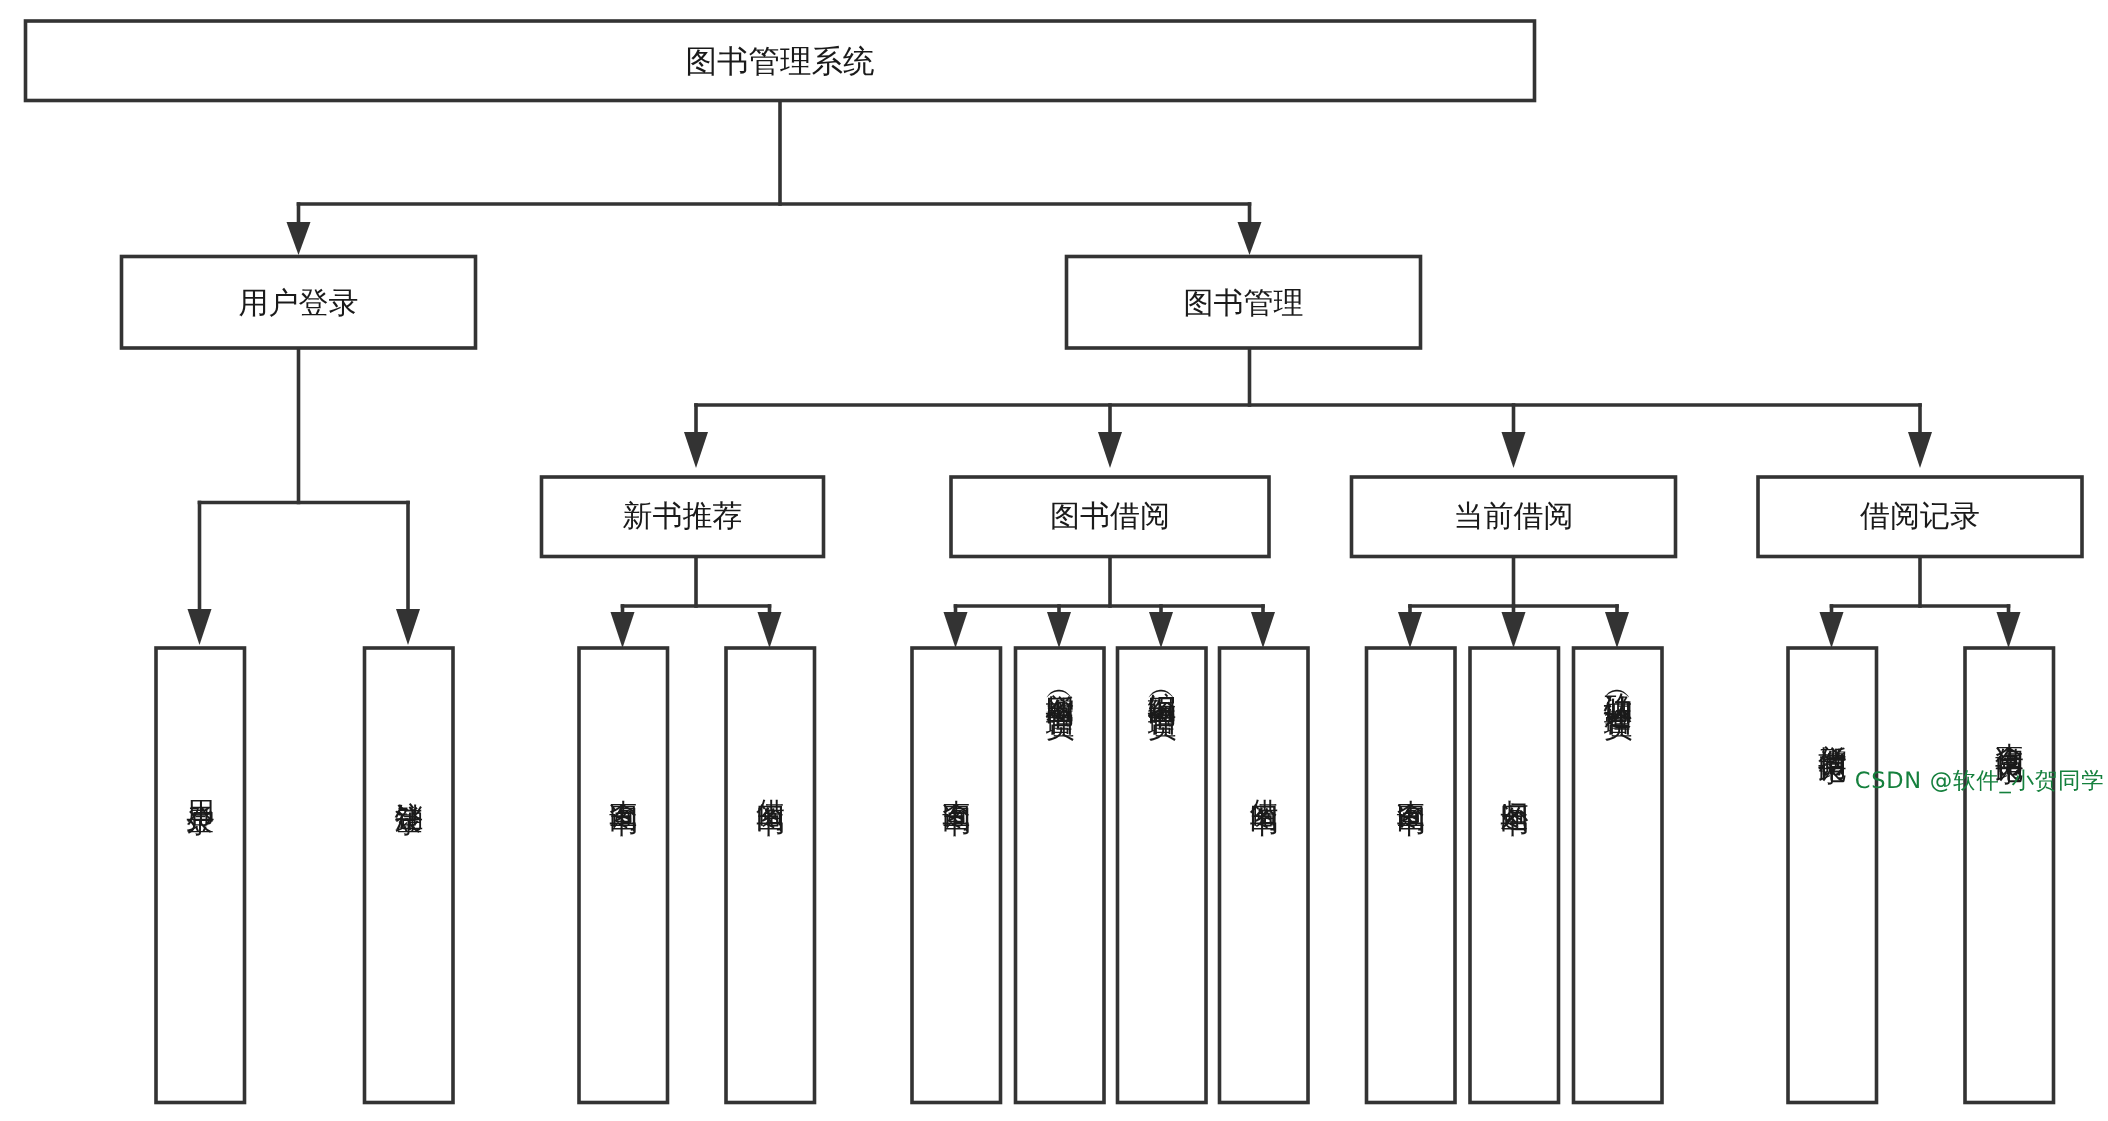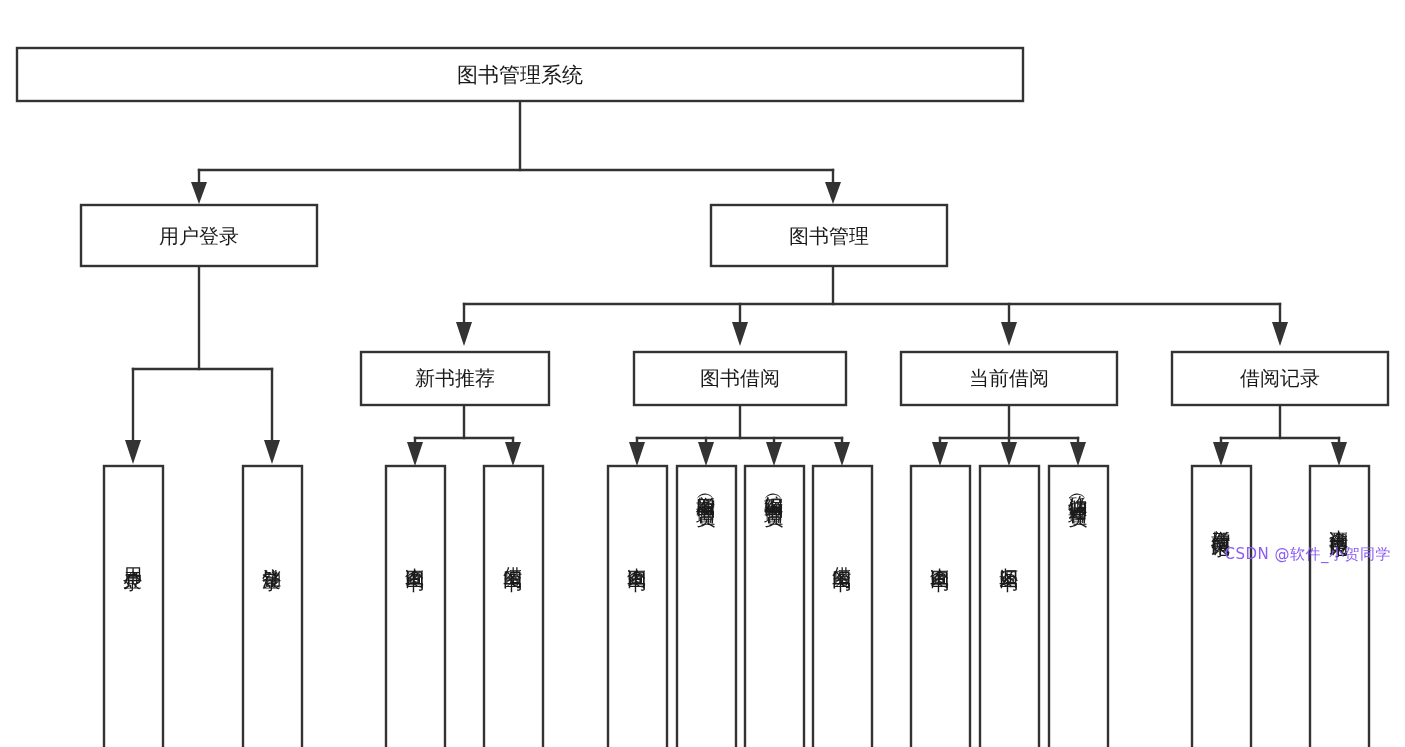--- a/index.html
+++ b/index.html
@@ -11,21 +11,20 @@
     width: 1405px;
     height: 747px;
     overflow: hidden;
     font-family: "DejaVu Sans", "Liberation Sans", sans-serif;
   }
   #diagram-root {
     position: relative;
     width: 1405px;
     height: 536px;
     background: #ffffff;
-    margin-top: 34px;
   }
   svg.tree-canvas {
     position: absolute;
     left: 0;
     top: 0;
     width: 1405px;
     height: 747px;
     display: block;
   }
   .node-box {
@@ -65,25 +64,25 @@
     text-orientation: upright;
     font-family: "DejaVu Sans", "Liberation Sans", sans-serif;
     font-size: 19px;
     line-height: 1.18;
     letter-spacing: 2px;
     color: #1a1a1a;
     white-space: nowrap;
   }
   .watermark {
     position: absolute;
-    right: 14px;
+    right: 2px;
     bottom: 6px;
     font-family: "DejaVu Sans", "Liberation Sans", sans-serif;
     font-size: 15px;
-    color: #8b5cf6;
+    color: #15803d;
     letter-spacing: 0.5px;
     white-space: nowrap;
   }
 </style>
 </head>
 <body>
 
 <div id="diagram-root">
 
   <svg class="tree-canvas" viewBox="0 0 1405 747" xmlns="http://www.w3.org/2000/svg">

